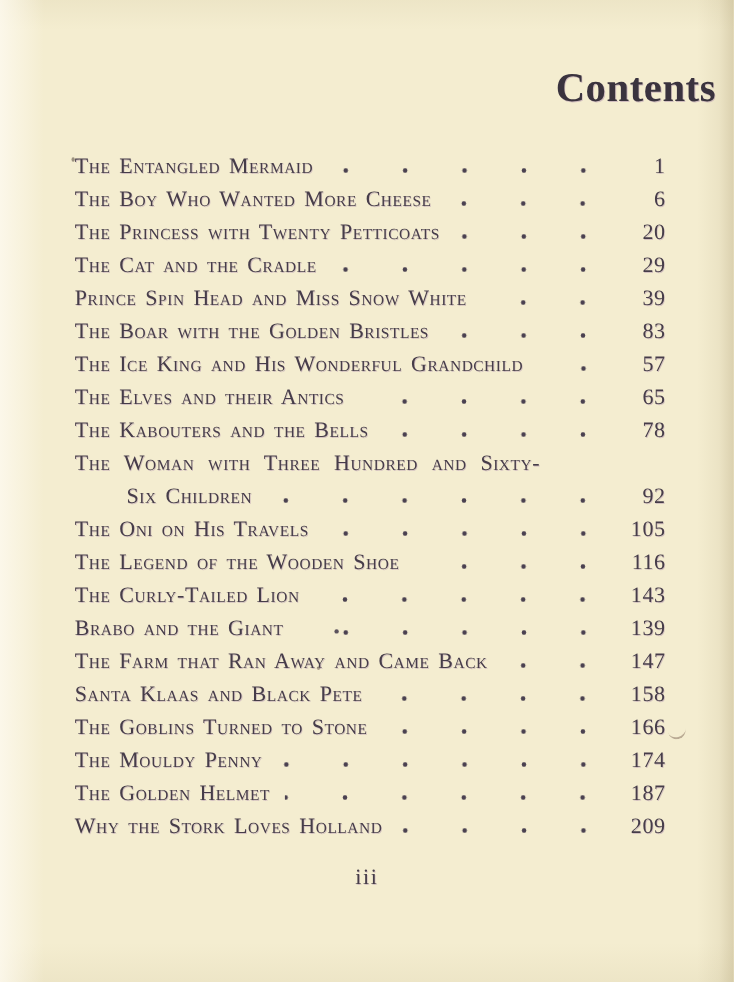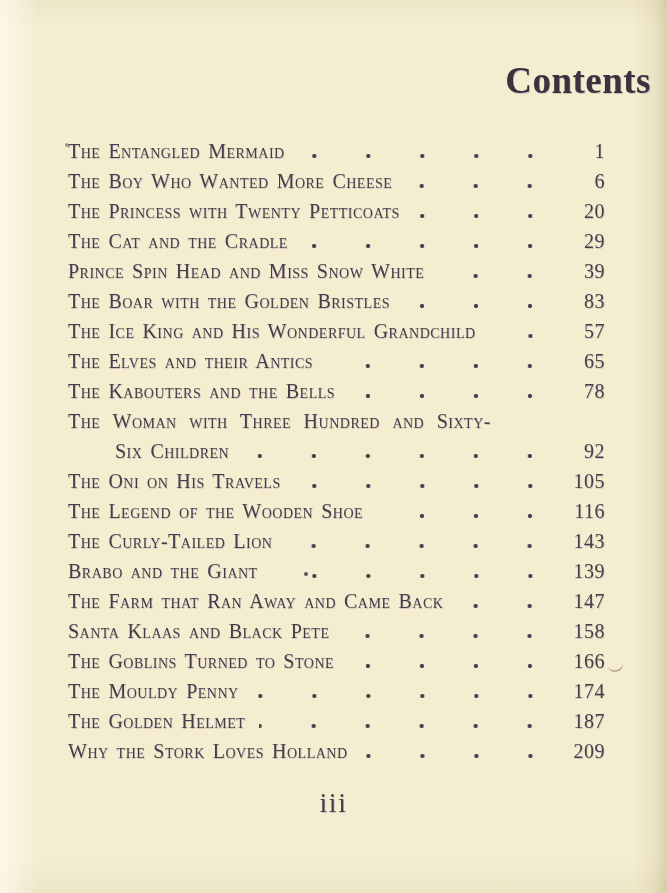--- a/index.html
+++ b/index.html
@@ -55,21 +55,21 @@
     background-position: right center;
   }
   .pageno {
     flex: 0 0 auto;
     min-width: 36px;
     text-align: right;
   }
   .folio {
     margin-top: 21px;
     text-align: center;
-    font-size: 28px;
+    font-size: 20px;
     letter-spacing: 1.5px;
     text-shadow: 0.7px 0.8px 0.5px rgba(128,84,150,0.28);
   }
   .speck { position: absolute; border-radius: 50%; }
   .speck-a { left: 65px;  top: 83px;  width: 3px; height: 4px; background: #7d7264; opacity: 0.75; }
   .speck-b { left: 304px; top: 512px; width: 4px; height: 4px; background: #4a4150; opacity: 0.9; }
   .speck-c { left: 288px; top: 546px; width: 3px; height: 3px; background: #8a7d6d; opacity: 0.7; transform: rotate(40deg); border-radius: 40% 60% 50% 50%; }
   .pencil-mark {
     position: absolute;
     left: 608px; top: 603px;

